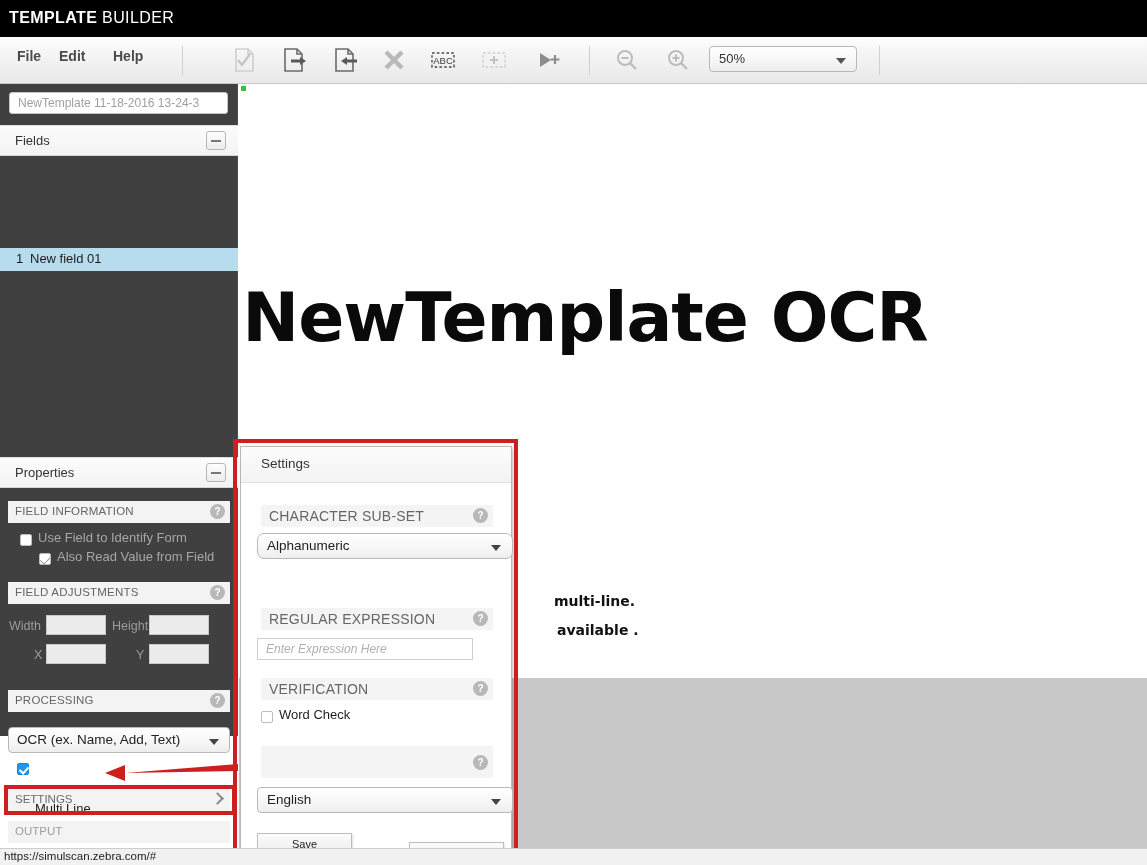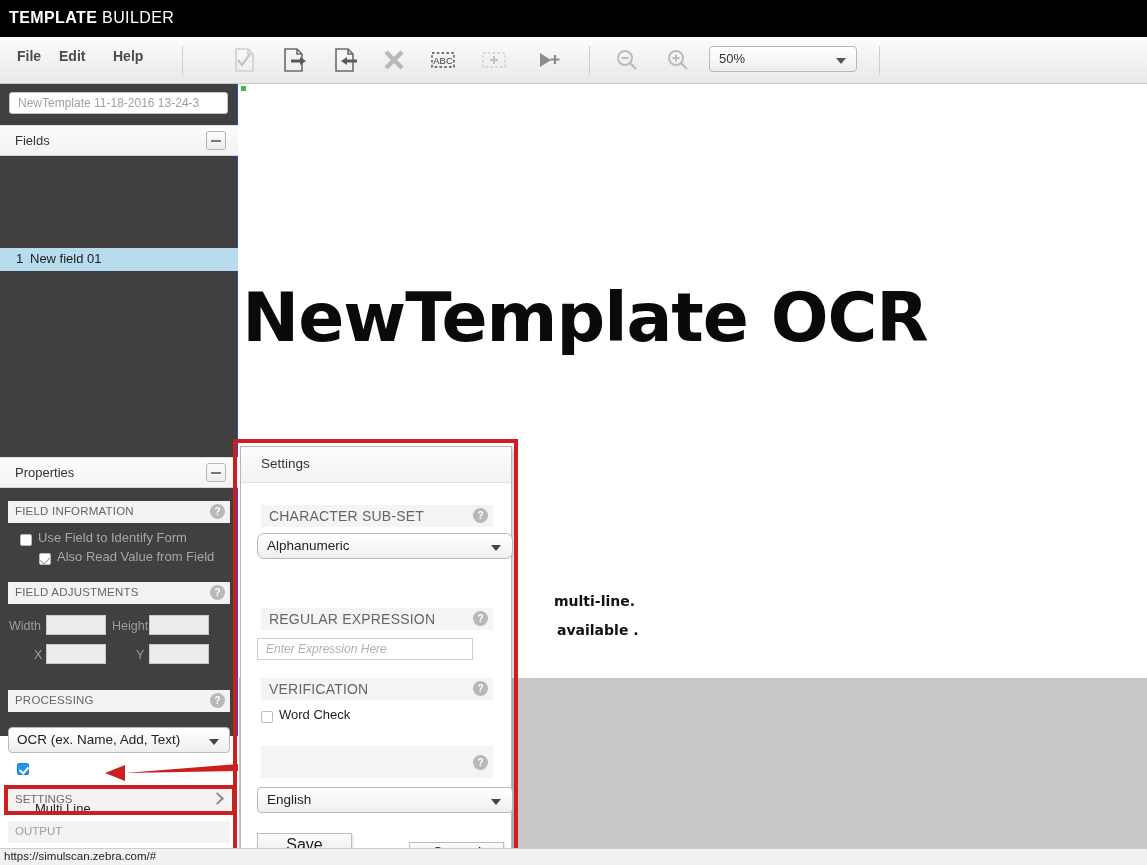--- a/index.html
+++ b/index.html
@@ -416,21 +416,21 @@
     color: #b0b0b0;
   }
   .dlg-btn {
     position: absolute;
     width: 95px; height: 22px;
     border: 1px solid #bdbdbd;
     background: linear-gradient(to bottom, #fbfbfb, #eeeeee);
     box-shadow: 1px 1px 2px rgba(0,0,0,0.12);
     box-sizing: border-box;
     text-align: center;
-    font-size: 16px;
+    font-size: 11px;
     color: #222;
     line-height: 21px;
   }
 
   
   .redbox {
     position: absolute;
     border: 4px solid #cc1f1f;
     box-sizing: border-box;
     z-index: 40;

